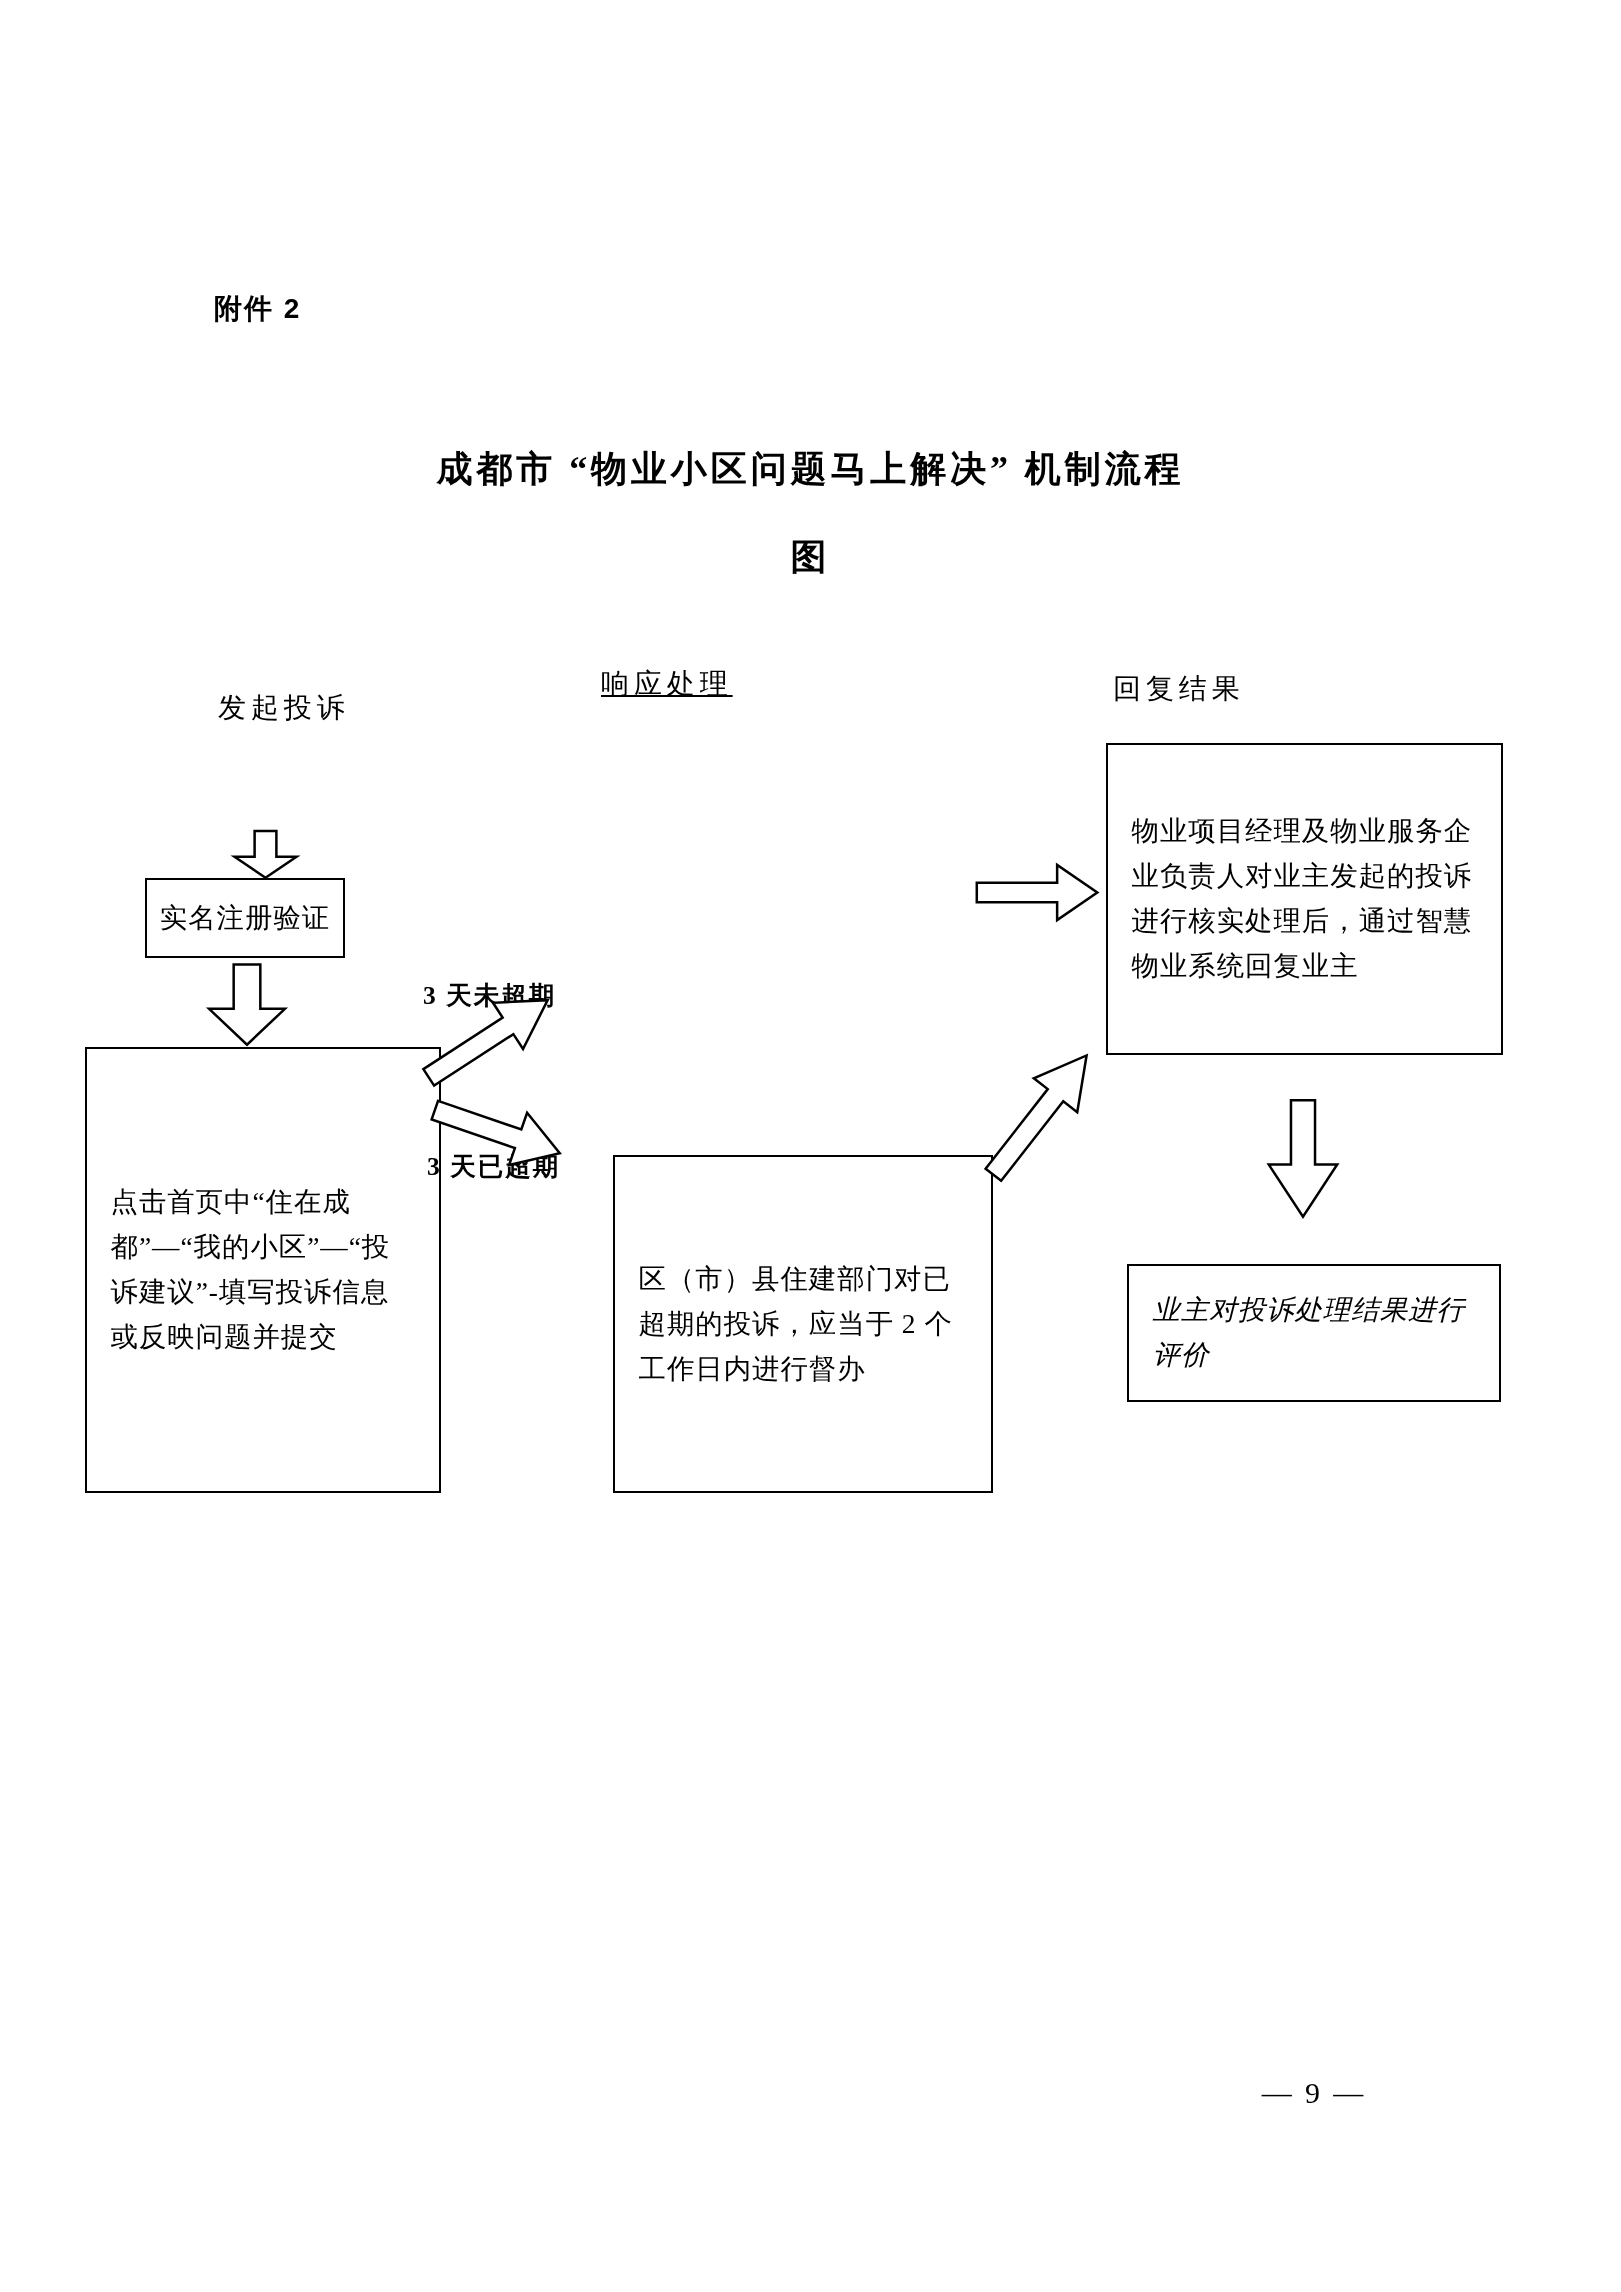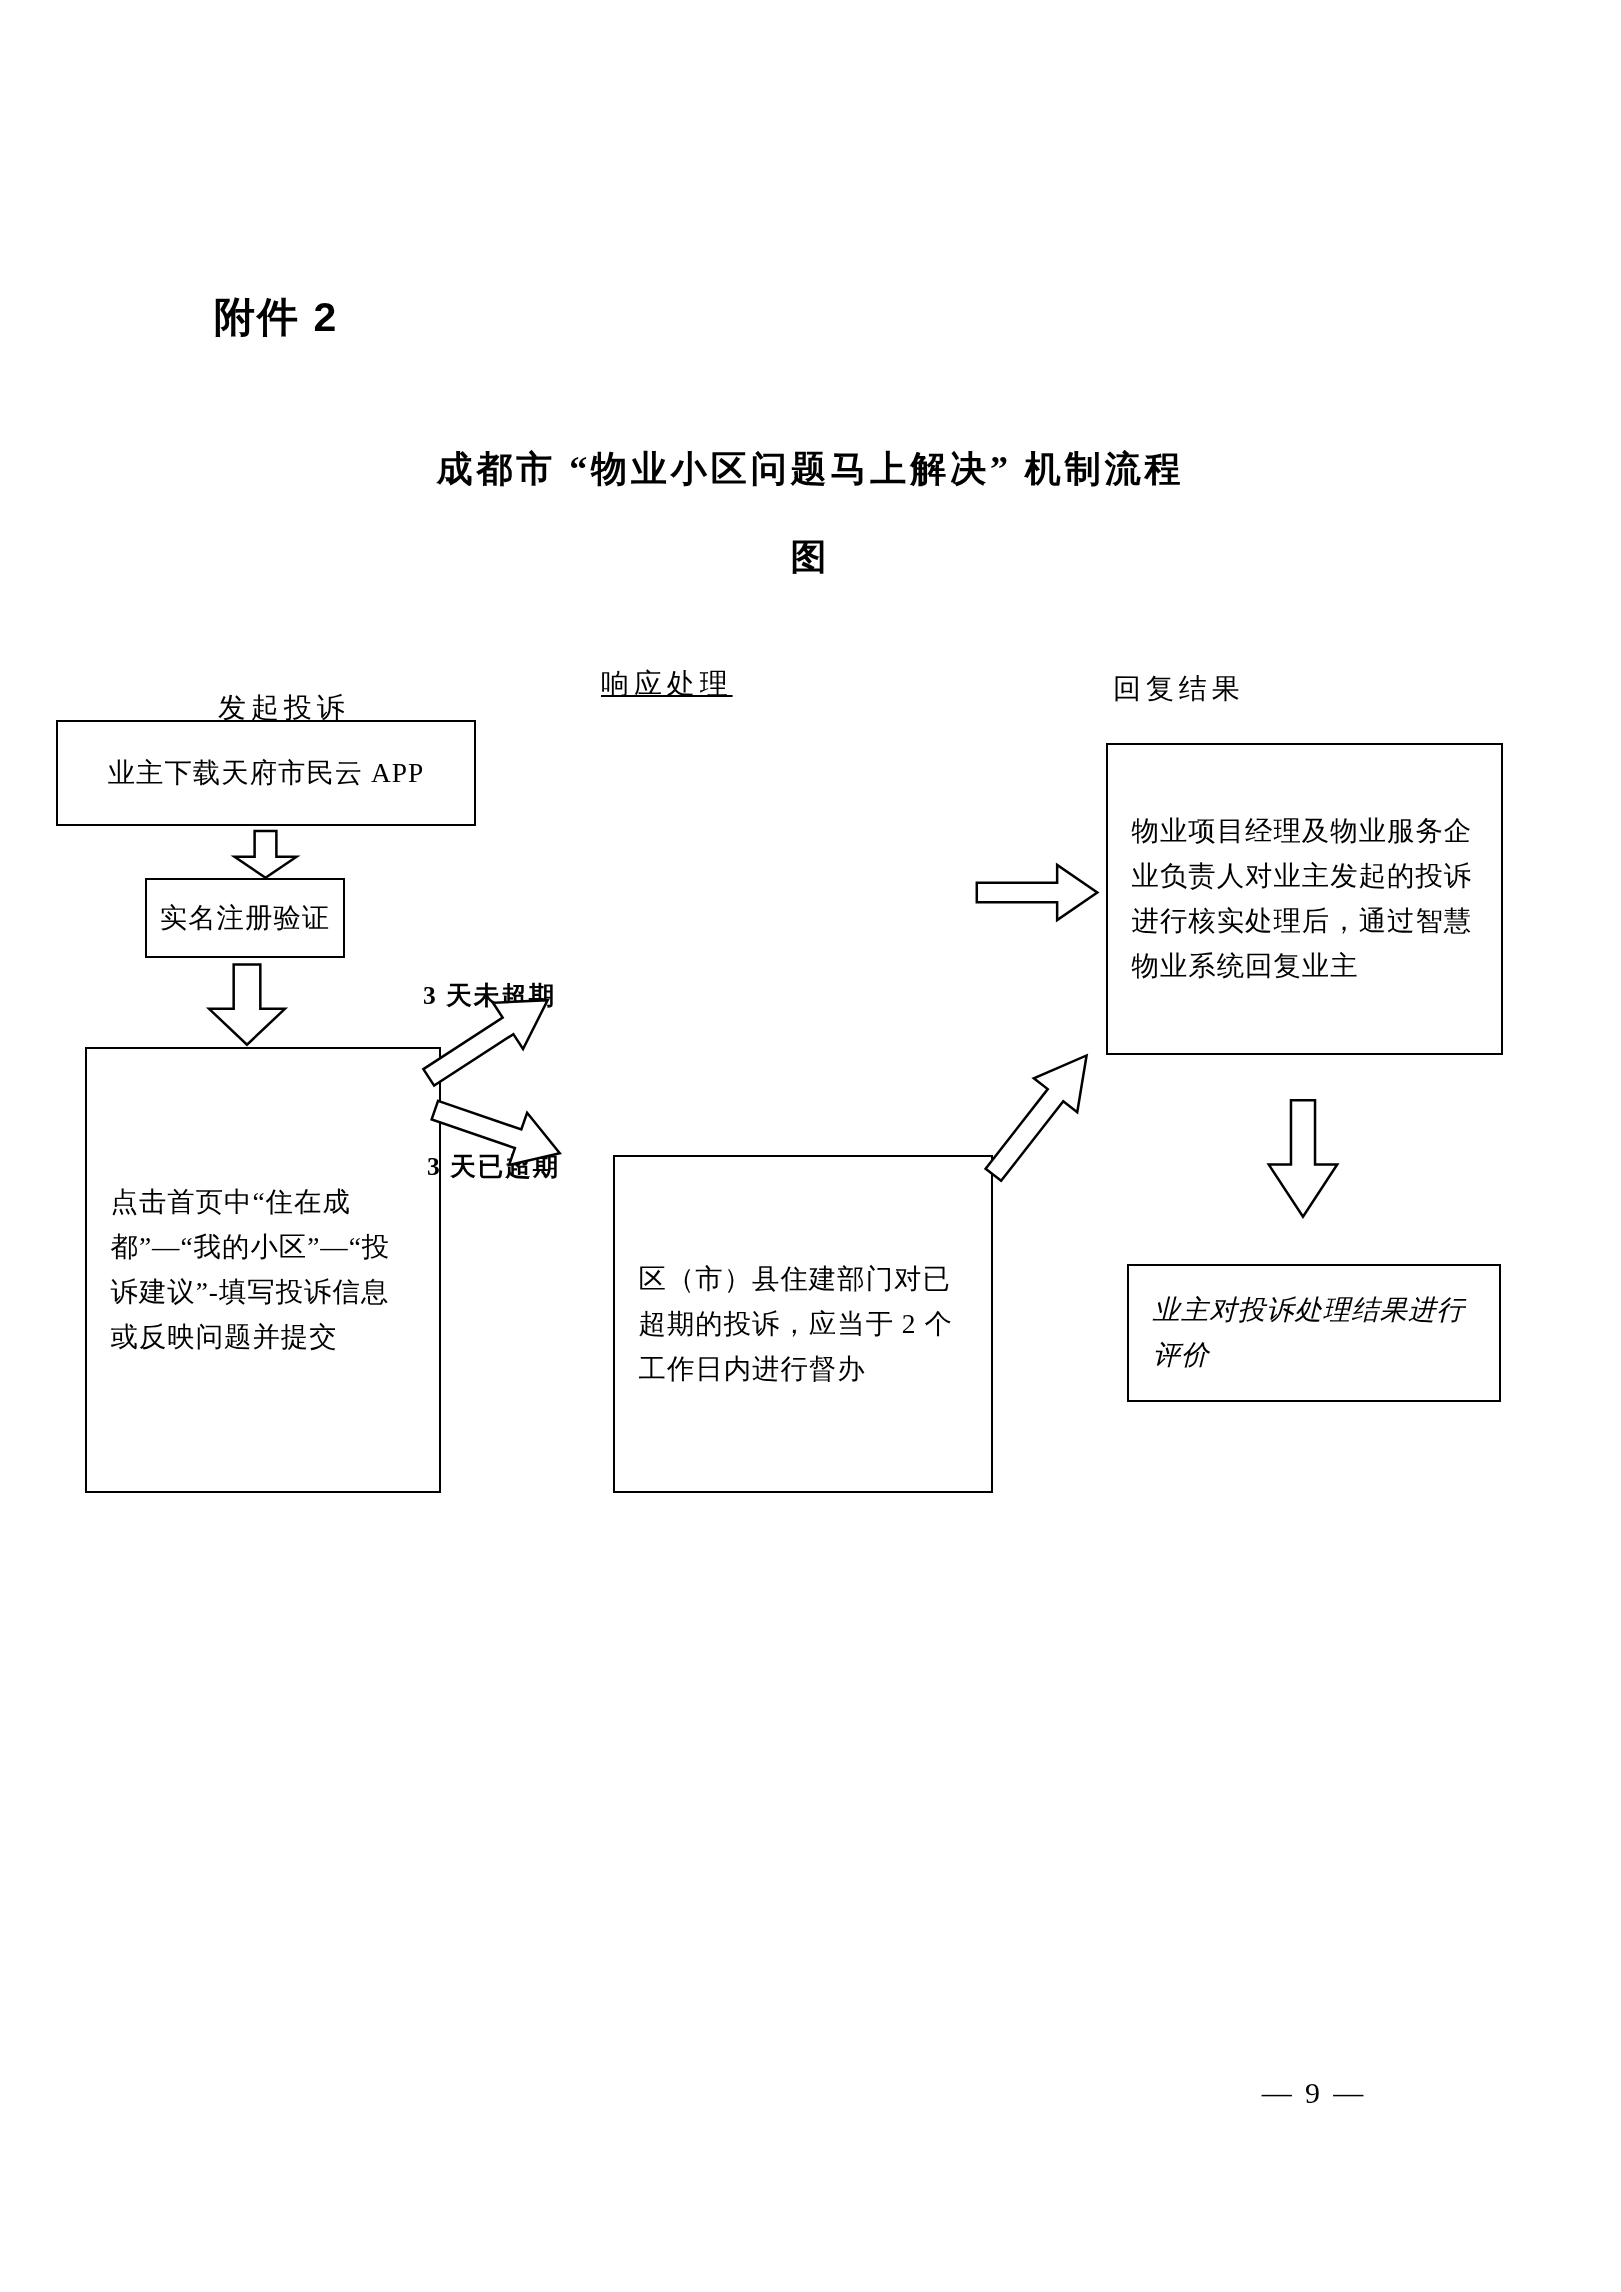--- a/index.html
+++ b/index.html
@@ -4,21 +4,21 @@
 <style>
   * { margin:0; padding:0; box-sizing:border-box; }
   html,body { background:#ffffff; }
   .page {
     position:relative; width:1621px; height:2293px; background:#ffffff;
     font-family:"Liberation Serif","DejaVu Serif",serif; color:#000;
     overflow:hidden; margin:0 auto;
   }
   .attachment {
     position:absolute; left:214px; top:290px;
-    font-size:41px; font-weight:bold; letter-spacing:2px;
+    font-size:28px; font-weight:bold; letter-spacing:2px;
     font-family:"Liberation Sans","DejaVu Sans",sans-serif;
   }
   .title {
     position:absolute; left:0; top:425px; width:100%;
     text-align:center; font-size:36px; font-weight:bold;
     line-height:88px; letter-spacing:3.9px;
   }
   .hdr {
     position:absolute; font-size:28px; letter-spacing:4.9px;
   }
@@ -56,23 +56,20 @@
 
   <div class="title">
     <div>成都市 “物业小区问题马上解决” 机制流程</div>
     <div>图</div>
   </div>
 
   <div class="hdr" style="left:218px;top:670px;margin-top:19px;">发起投诉</div>
   <div class="hdr" style="left:601px;top:665px;text-decoration:underline;">响应处理</div>
   <div class="hdr" style="left:1113px;top:670px;">回复结果</div>
 
-  <div class="box center" style="left:56px;top:720px;width:420px;height:106px;">
-    <div class="txt">业主下载天府市民云 APP</div>
-  </div>
 
   <div class="arrow" style="left:232px;top:830px;width:67px;height:49px;">
     <svg viewBox="0 0 80 110" preserveAspectRatio="none">
         <polygon points="27,2 53,2 53,60 77,60 40,107 3,60 27,60"></polygon>
       </svg>
   </div>
 
   <div class="box center" style="left:145px;top:878px;width:200px;height:80px;">
     <div class="txt">实名注册验证</div>
   </div>

